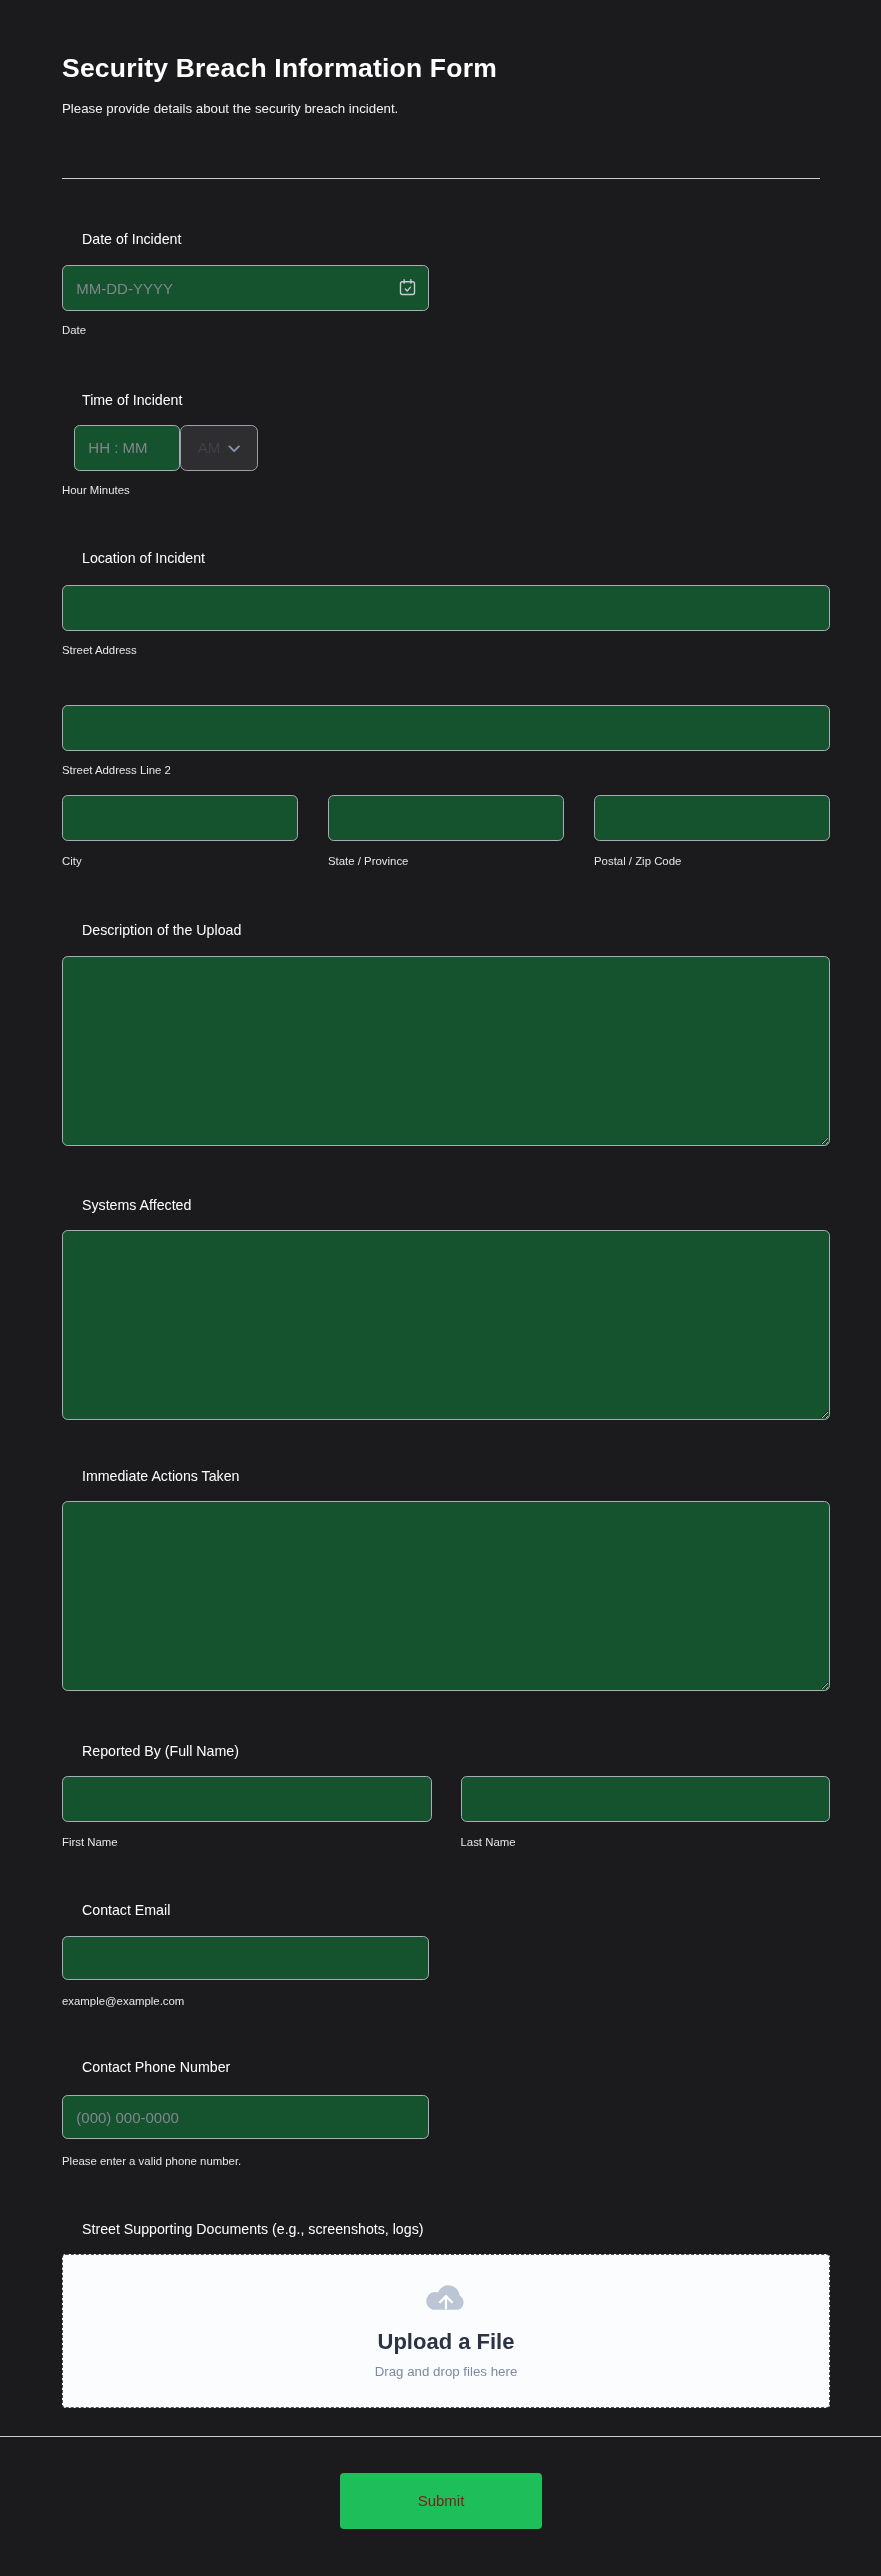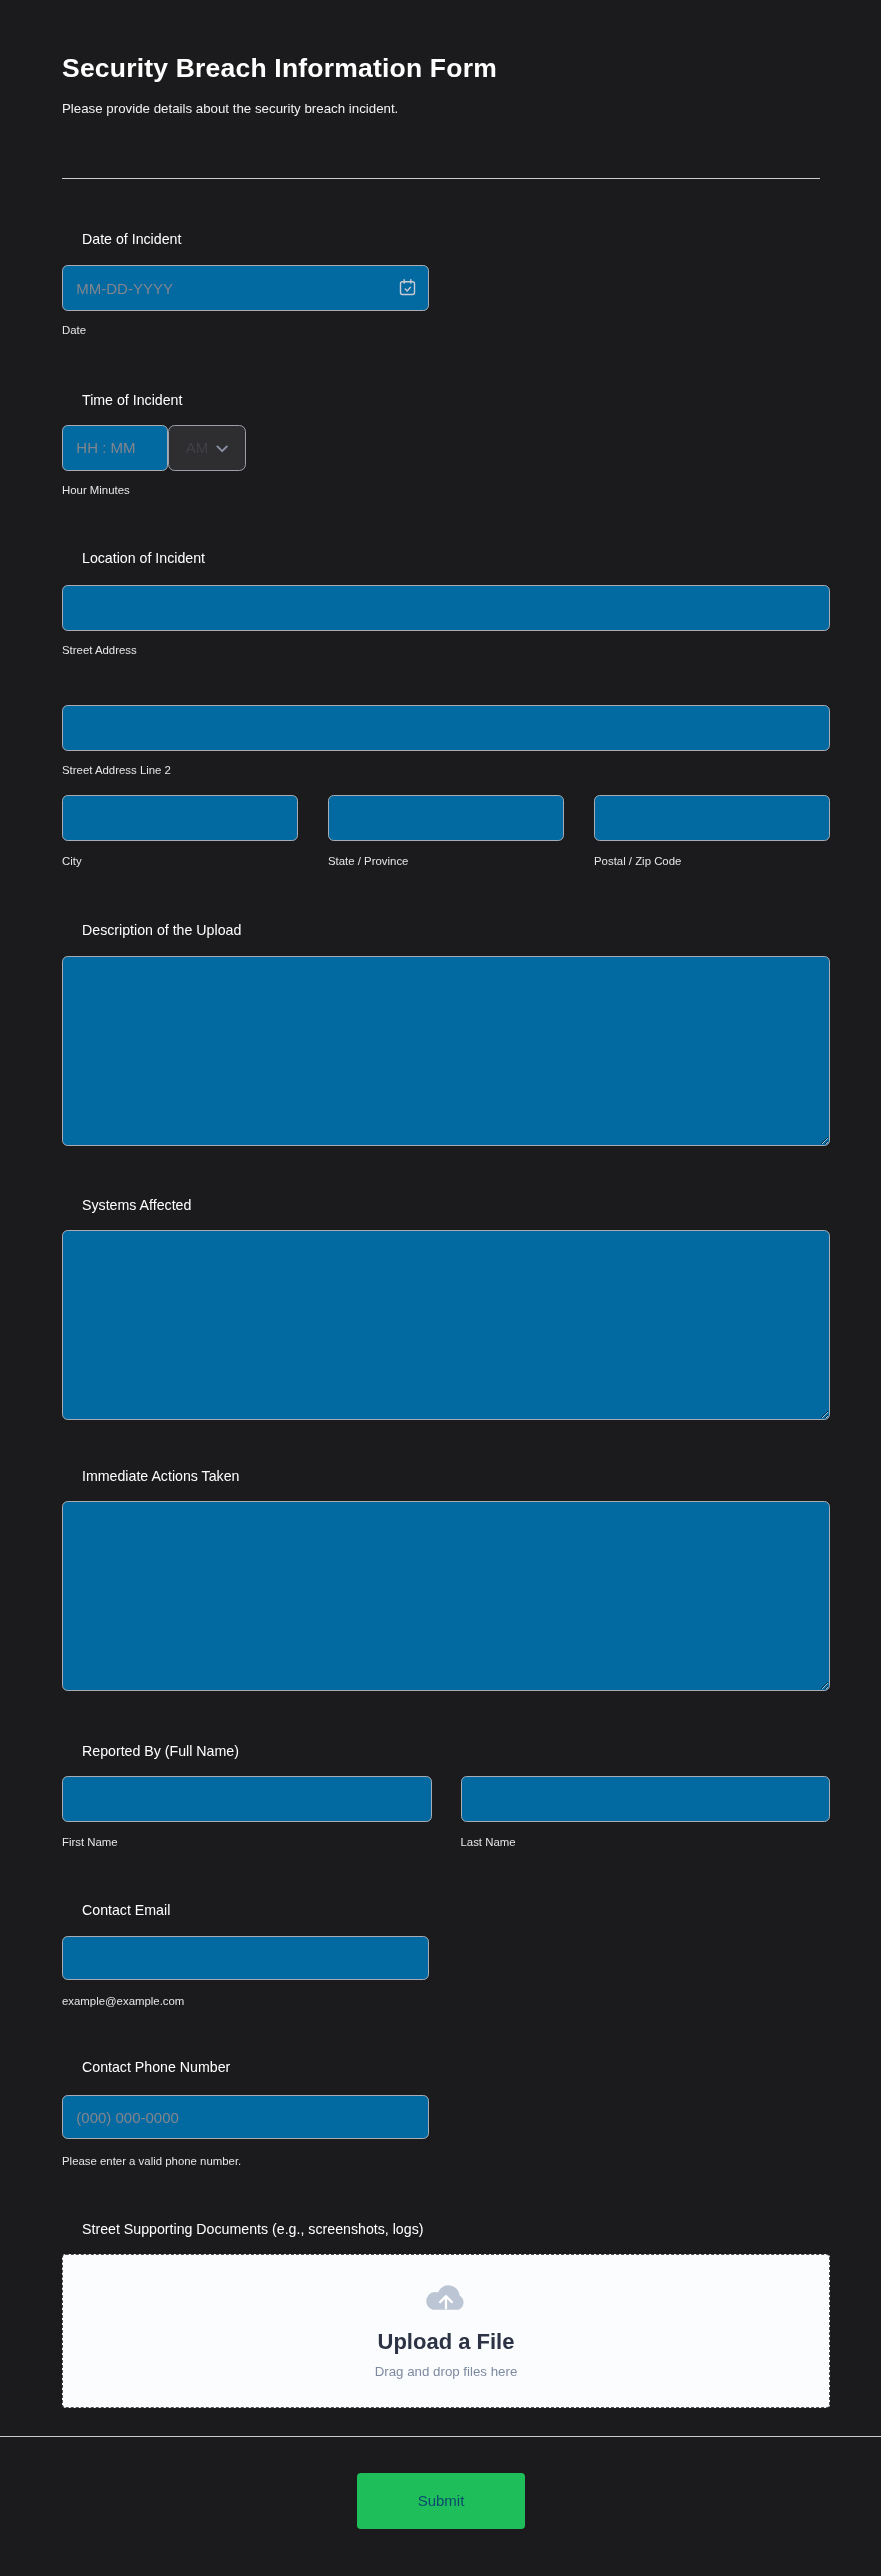--- a/index.html
+++ b/index.html
@@ -40,21 +40,21 @@
     color: #ffffff;
     margin-left: 20px;
   }
   .sublabel {
     font-size: 11.4px;
     line-height: 14.2px;
     color: #e6e6e9;
     font-weight: 400;
   }
   .text-input, .textarea-input {
-    background: #0369a1;
+    background: #14532d;
     border: 0.9px solid #a8adb5;
     border-radius: 5.7px;
     color: #f0f0f2;
     font-family: "Liberation Sans", sans-serif;
     font-size: 15px;
     padding: 0 13.3px;
     outline: none;
   }
   .text-input { height: 46px; }
   .text-input::placeholder { color: #82868d; opacity: 1; }
@@ -73,21 +73,21 @@
     position: absolute;
     right: 11.4px;
     top: 12.3px;
     width: 21px;
     height: 21px;
     cursor: pointer;
   }
   .group-date .sublabel { margin-top: 12.3px; }
   
   .group-time { margin-top: 53px; }
-  .time-row { display: flex; gap: 0; margin-top: 15px; }
+  .time-row { display: flex; gap: 0; margin-top: 15px; margin-left: 12px; }
   .time-input { width: 106px; height: 46px; }
   .ampm-select {
     width: 78px;
     height: 46px;
     background: #2e2e31;
     border: 0.9px solid #9ba0a8;
     border-radius: 6.6px;
     display: flex;
     align-items: center;
     justify-content: center;
@@ -149,24 +149,24 @@
   }
   .upload-hint {
     margin-top: 9.5px;
     font-size: 13.3px;
     color: #7d8aa0;
   }
   
   .footer-divider { margin-top: 28.4px; height: 0; border-bottom: 0.9px solid #c9cbce; }
   .footer { text-align: center; padding: 36px 0 48px 0; }
   .submit-btn {
-    width: 168px;
+    width: 202px;
     height: 56px;
     background: #1ebe5a;
-    color: #0c4a6e;
+    color: #7f1d1d;
     border: none;
     border-radius: 3.8px;
     font-family: "Liberation Sans", sans-serif;
     font-size: 15px;
     font-weight: 500;
     cursor: pointer;
   }
 </style>
 </head>
 <body>

